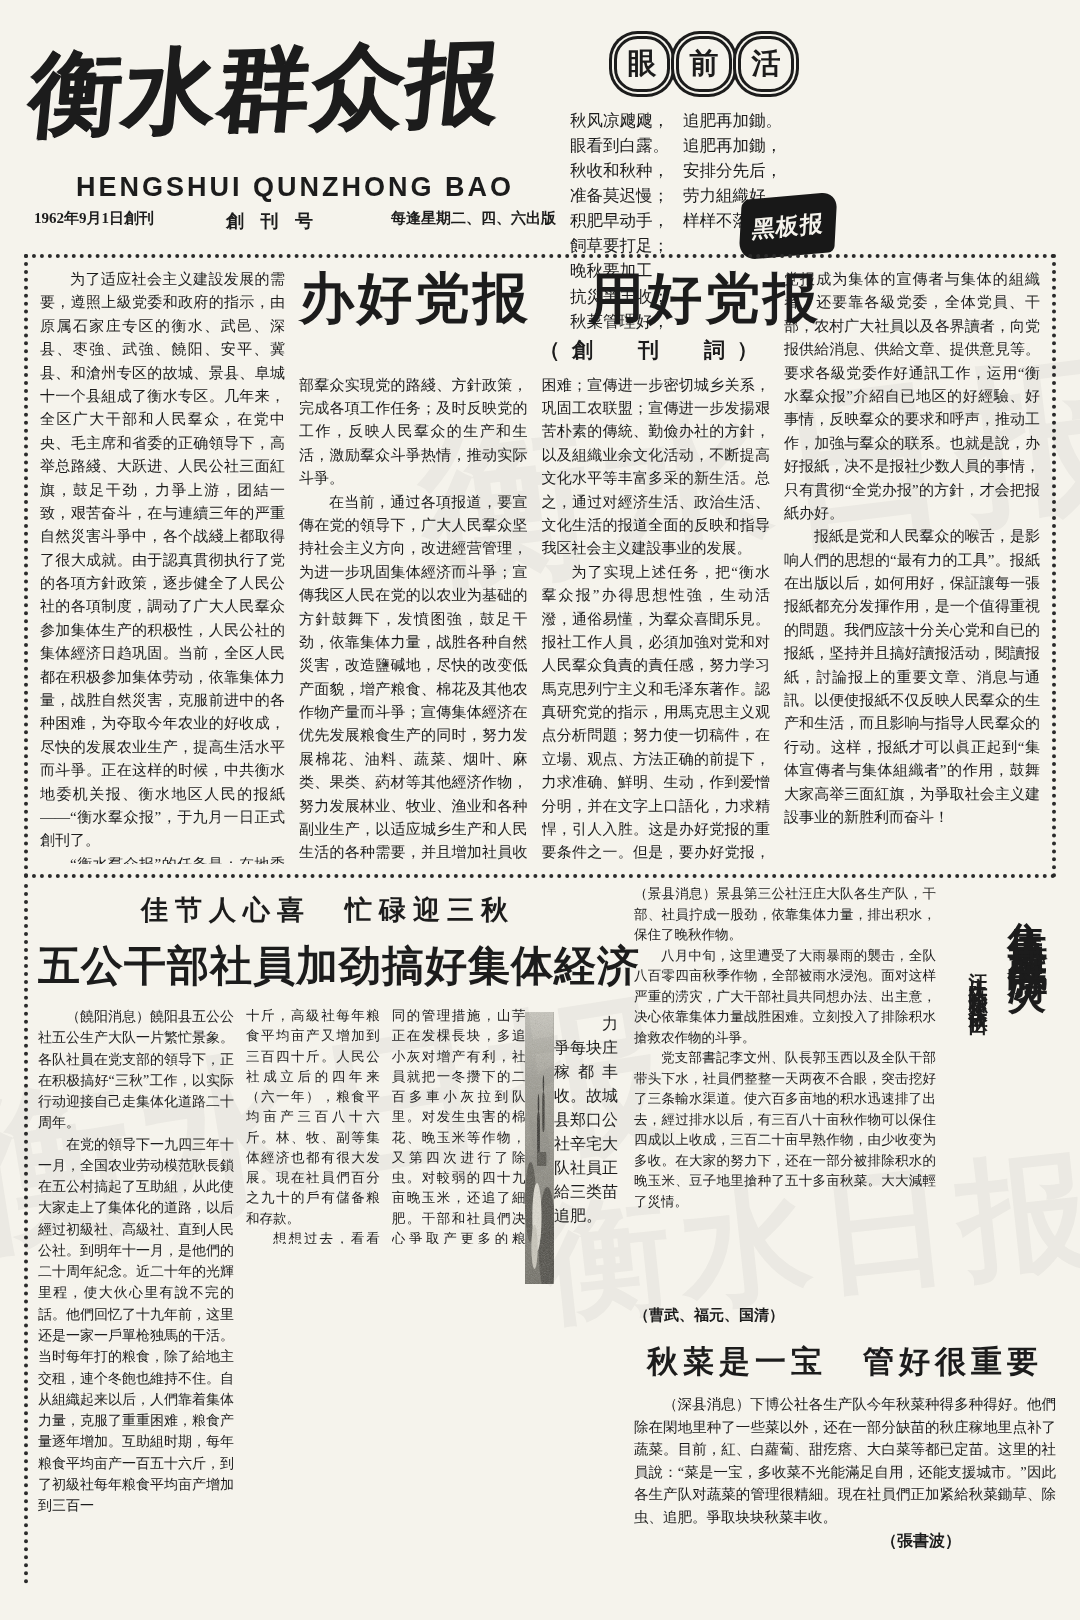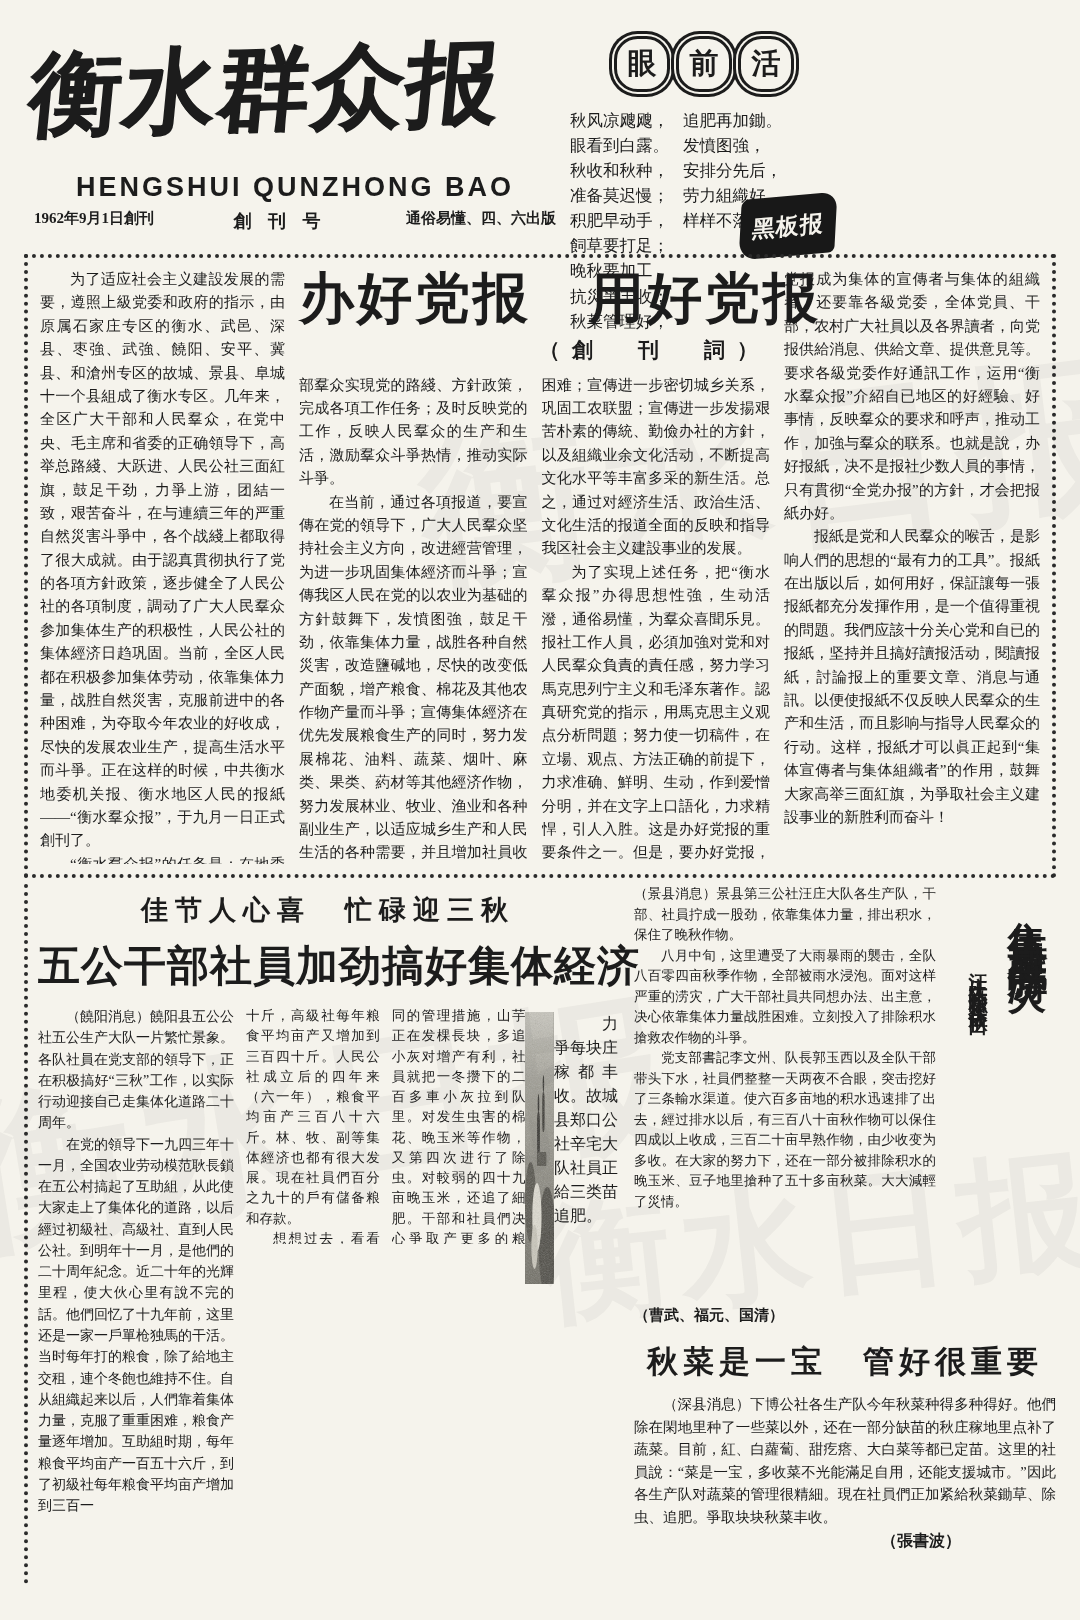--- a/index.html
+++ b/index.html
@@ -111,21 +111,21 @@
 <div class="watermark" id="wm3">衡水日报</div>
 
 <div class="header">
 
   <div class="masthead">
     <div class="masthead-title">衡水群众报</div>
     <div class="masthead-pinyin">HENGSHUI  QUNZHONG  BAO</div>
     <div class="masthead-founding">
       <span>1962年9月1日創刊</span>
       <span class="issue">創 刊 号</span>
-      <span>通俗易懂、四、六出版</span>
+      <span>每逢星期二、四、六出版</span>
     </div>
   </div>
 
   <div class="bulletin">
     <div class="bulletin-title">
         <span>眼</span>
         <span>前</span>
         <span>活</span>
       </div>
     <div class="poem">
@@ -135,21 +135,21 @@
           <div>秋收和秋种，</div>
           <div>准备莫迟慢；</div>
           <div>积肥早动手，</div>
           <div>飼草要打足；</div>
           <div>晚秋要加工，</div>
           <div>抗災爭丰收；</div>
           <div>秋菜管理好，</div>
         </div>
       <div>
           <div>追肥再加鋤。</div>
-          <div>发憤图強，</div>
+          <div>追肥再加鋤，</div>
           <div>安排分先后，</div>
           <div>劳力組織好，</div>
           <div>样样不落掉。</div>
         </div>
     </div>
     <div class="blackboard-logo">黑板报</div>
   </div>
 
 </div>
 

